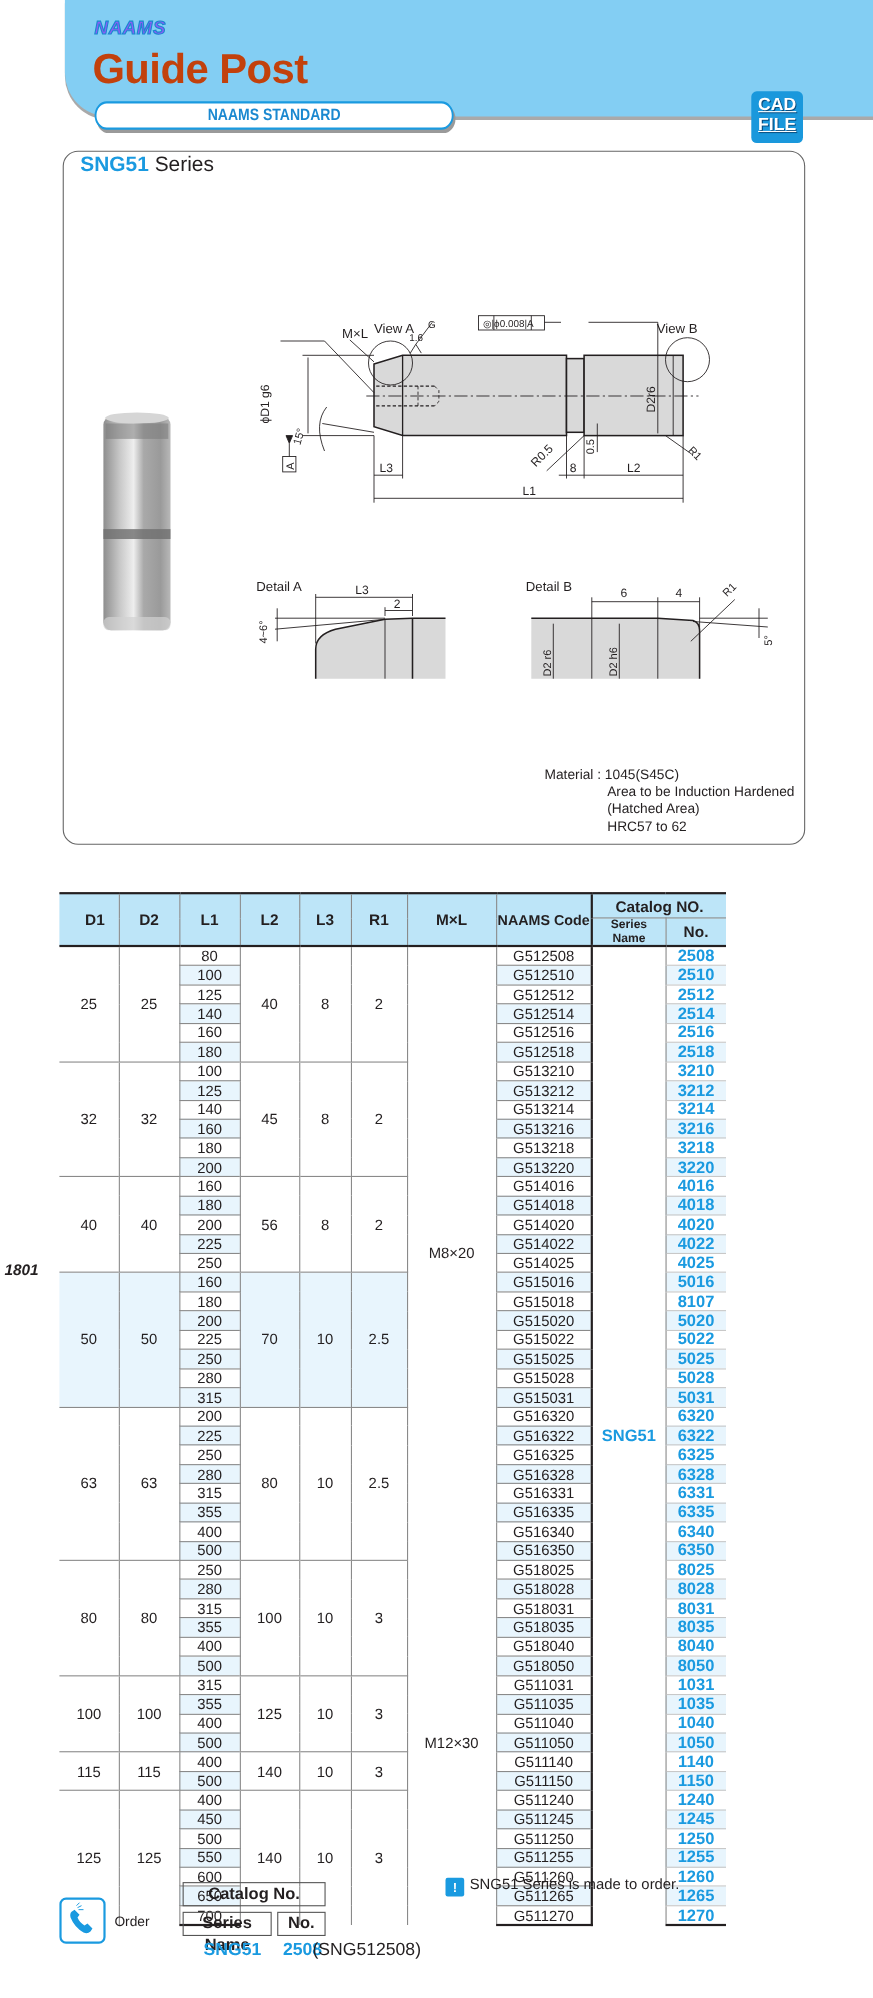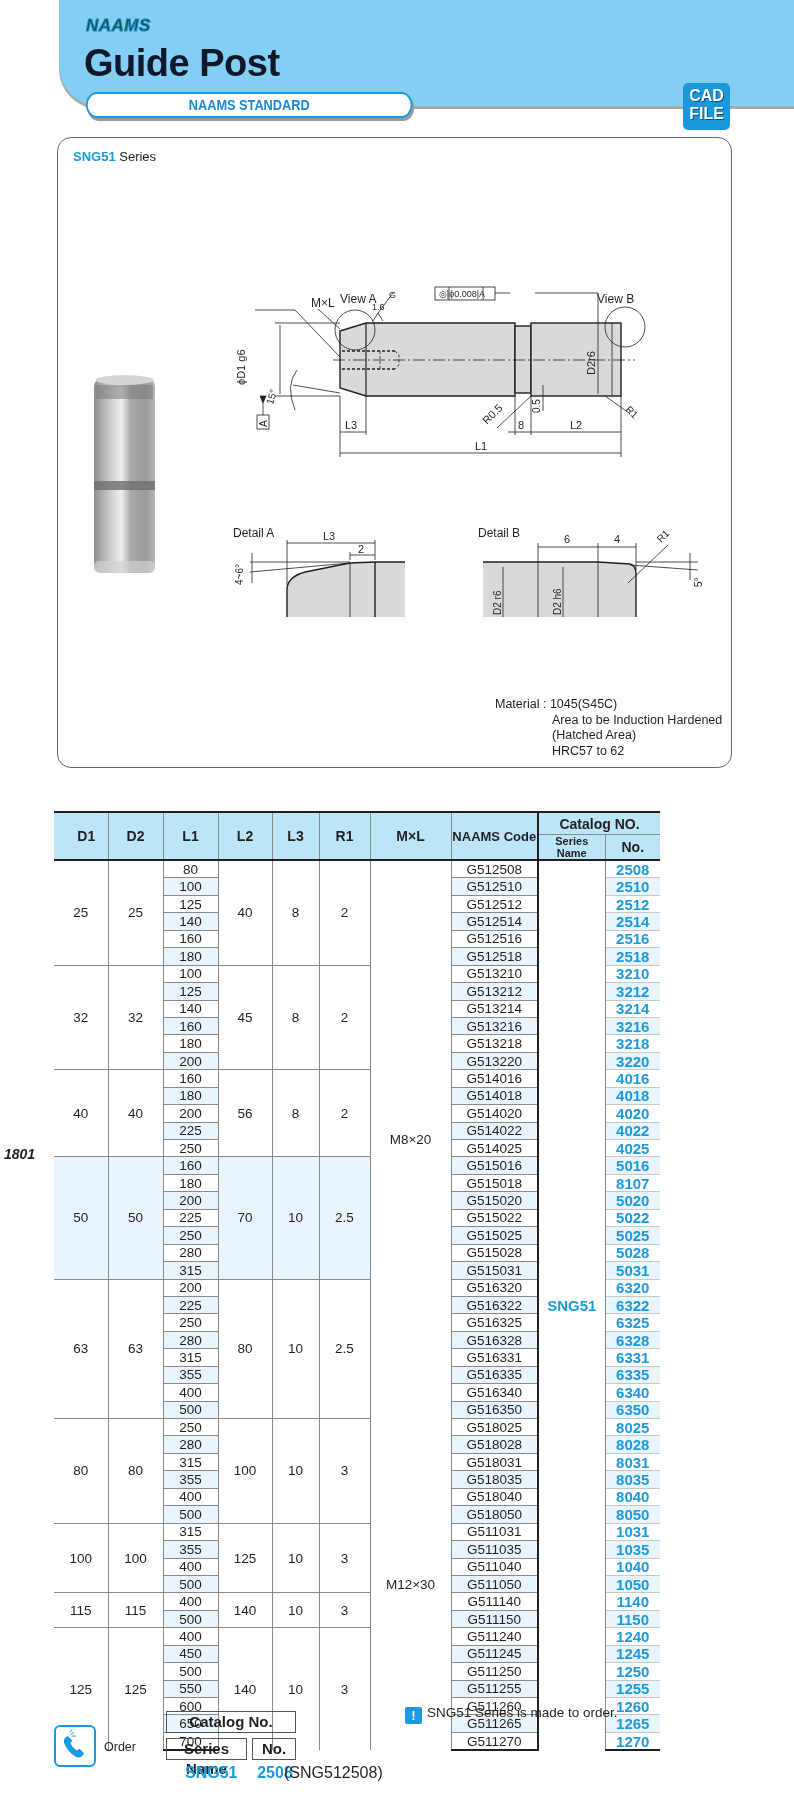--- a/index.html
+++ b/index.html
@@ -1,26 +1,26 @@
 <!DOCTYPE html>
 <html><head>
 <meta charset="utf-8">
 <style>
   html, body { margin:0; padding:0; background:#fff; }
   body { width:794px; height:1816px; position:relative; overflow:hidden; font-family:"Liberation Sans", sans-serif; color:#231f20; }
   .abs { position:absolute; }
   
   #hdr-bg { left:59px; top:0; width:735px; height:106px; background:#83cef3; border-bottom-left-radius:40px; box-shadow:0 3px 0 #a9a9a9; }
-  #naams-logo { left:86px; top:16px; font-size:17px; font-weight:bold; font-style:italic; color:#14532d; -webkit-text-stroke:1px #1a88d0; letter-spacing:0.5px; }
-  #title { left:84px; top:42px; font-size:38px; font-weight:bold; color:#0f172a; letter-spacing:-0.5px; }
+  #naams-logo { left:86px; top:16px; font-size:17px; font-weight:bold; font-style:italic; color:#8b5cf6; -webkit-text-stroke:1px #1a88d0; letter-spacing:0.5px; }
+  #title { left:84px; top:42px; font-size:38px; font-weight:bold; color:#c2410c; letter-spacing:-0.5px; }
   #std-pill { left:86px; top:92px; width:380px; height:22px; background:#fff; border:2px solid #1a9ae0; border-radius:13px; box-shadow:2px 3px 0 #9a9a9a; text-align:center; line-height:22px; font-size:15px; font-weight:bold; color:#1a88d0; transform:scaleX(0.85); transform-origin:left; }
-  #cad-badge { left:683px; top:83px; width:47px; height:47px; background:#1a98dc; border-radius:5px; color:#fff; font-weight:bold; font-size:16px; line-height:18px; text-align:center; padding-top:4px; box-sizing:border-box; text-shadow:1px 1px 0 #0a4e80; }
+  #cad-badge { left:683px; top:83px; width:47px; height:47px; background:#1a98dc; border-radius:5px; color:#fff; font-weight:bold; font-size:16px; line-height:18px; text-align:center; padding-top:4px; box-sizing:border-box; text-shadow:1px 1px 0 #0a4e80;text-decoration:underline; }
   
   #spec-box { left:57px; top:137px; width:675px; height:631px; border:1.3px solid #666; border-radius:14px; box-sizing:border-box; }
-  #series-title { left:73px; top:149px; font-size:13px; }
+  #series-title { left:73px; top:139px; font-size:19px; }
   .blue { color:#1a9ae0; font-weight:bold; }
   #photo { left:93px; top:373px; width:63px; height:202px; }
   #material { left:495px; top:697px; font-size:12.5px; line-height:15.5px; }
   #material .ind { padding-left:57px; }
   
   #page-no { left:4px; top:1110px; font-size:14px; font-weight:bold; font-style:italic;margin-top:36px; }
   
   #spec-table { left:54px; top:811px; border-collapse:collapse; font-size:13.5px; table-layout:fixed; }
   #spec-table th { background:#bde5f8; font-weight:bold; font-size:14px; border-left:1px solid #8a8a8a; padding:0; height:21px; }
   #spec-table th.first { border-left:none;padding-left:11px; }

